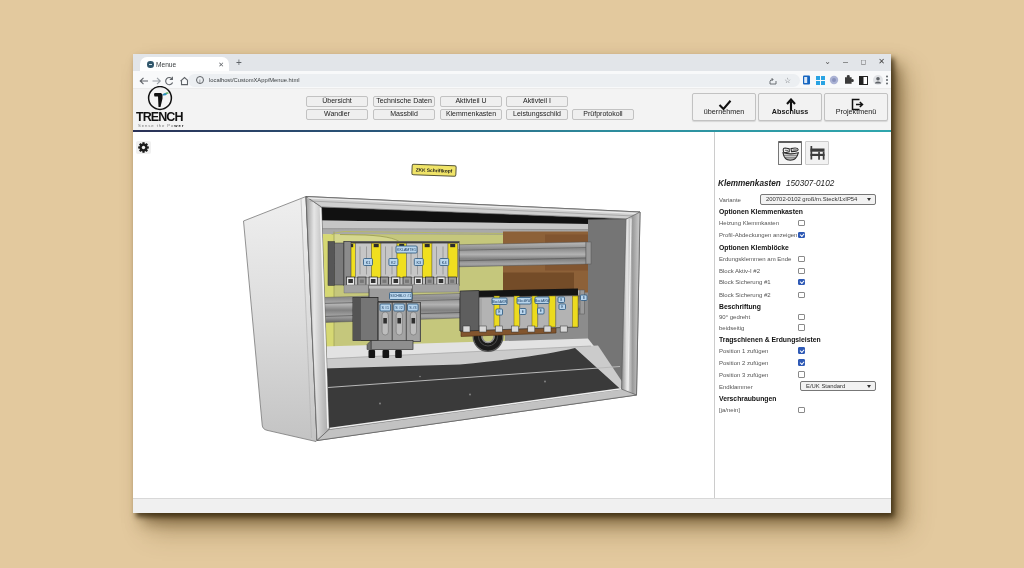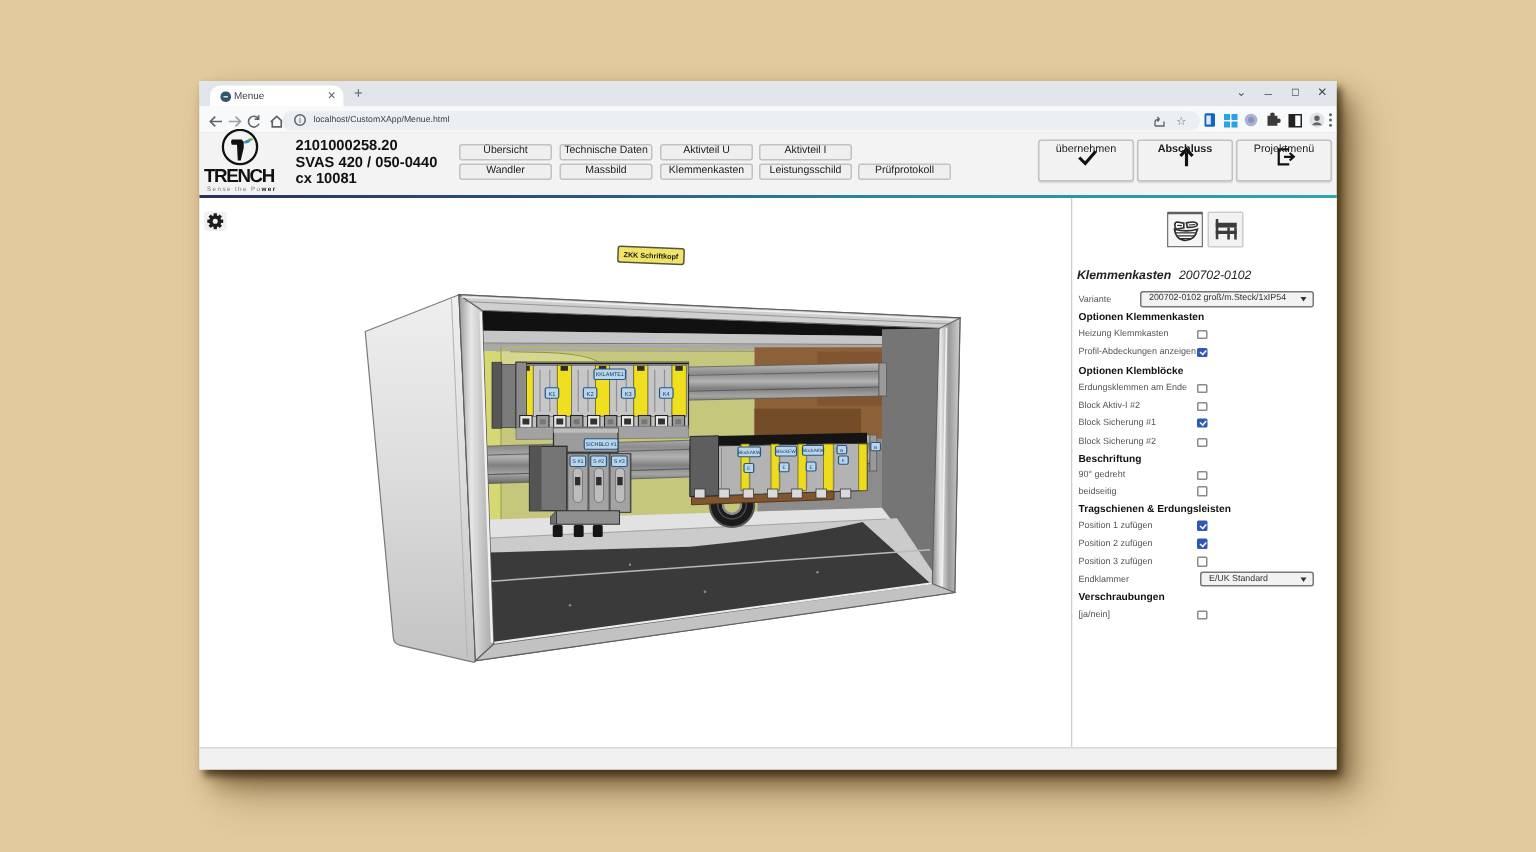--- a/index.html
+++ b/index.html
@@ -24,21 +24,21 @@
   .pill .info { position:absolute; left:8px; top:1.5px; width:8px; height:8px; border:1px solid #5f6368; border-radius:50%; font-size:6px; color:#5f6368; text-align:center; line-height:8px; top:2px;}
   .ext { position:absolute; top:4px; width:9px; height:9px; font-size:8px; line-height:9px; text-align:center;}
   
   .hdr { position:absolute; left:0; top:35px; width:758px; height:41px; background:#f3f3f3; }
   .tealline { position:absolute; left:0; top:75.5px; width:758px; height:2.5px;
       background:linear-gradient(90deg,#2a3156 0%, #29567a 32%, #2d8b9c 62%, #2fa6ad 100%); }
   .codes { position:absolute; left:64px; top:3px; font-size:9.8px; font-weight:bold; color:#111; line-height:11px; letter-spacing:0px;}
   .btn { position:absolute; background:#efefef; border:1px solid #c2c2c2; border-radius:2px; font-size:7px; color:#222;
          text-align:center; line-height:8.8px; height:10.5px; width:62px;}
   .bigbtn { position:absolute; top:4px; width:64px; height:27.5px; background:#f2f2f2; border:1px solid #c2c2c2; border-radius:2px; text-align:center; box-shadow:0 1px 1px rgba(0,0,0,.12);}
-  .bigbtn .lbl { position:absolute; bottom:17px; width:100%; font-size:7.2px; color:#1a1a1a; }
+  .bigbtn .lbl { position:absolute; bottom:4px; width:100%; font-size:7.2px; color:#1a1a1a; }
   
   .content { position:absolute; left:0; top:78px; width:758px; height:366px; background:#fff; }
   .gear { position:absolute; left:2.5px; top:8.5px; width:15px; height:13px; background:#f0f0f0; border-radius:2px; color:#222; font-size:12px; line-height:13.5px; text-align:center;}
   .vline { position:absolute; left:581px; top:78px; width:1px; height:366px; background:#ccc; }
   .bottomstrip { position:absolute; left:0; top:444px; width:758px; height:15px; background:#f0f0f0; border-top:1px solid #d8d8d8; }
   
   .panel { position:absolute; left:582px; top:78px; width:176px; height:366px; background:#fff; font-size:6.5px; color:#555;}
   .pbtn { position:absolute; width:24px; height:23.5px; background:#f2f2f2; border:1px solid #ccc; border-radius:1px; }
   .ptitle { position:absolute; left:3px; top:46.5px; font-style:italic; font-weight:bold; font-size:8.2px; color:#222; }
   .sect { position:absolute; left:4px; font-weight:bold; font-size:6.8px; color:#111; }
@@ -104,21 +104,20 @@
 
   <div class="hdr">
     <svg class="abs" style="left:2px; top:-3.5px;" width="56" height="42" viewBox="0 0 56 42">
       <circle cx="25" cy="12" r="11.4" fill="none" stroke="#111" stroke-width="1.5"></circle>
       <path d="M19.5 7 L26 7 L27.5 8.5 L27.5 12.5 L25.5 21 L23.5 21 L23 10.5 L19.5 10.5 Q18.5 8.5 19.5 7 Z" fill="#111"></path>
       <path d="M27.8 8.3 Q30 6.3 32.5 7.7 Q30.5 10 27.8 9.5 Z" fill="#2b8fbf"></path>
       <path d="M30.5 6.7 Q32.3 5.7 34 6.9 Q32.5 8.1 30.8 7.7 Z" fill="#5aad52"></path>
       <text x="1" y="35" font-family="Liberation Sans" font-weight="bold" font-size="12.5" fill="#111" textLength="47.5">TRENCH</text>
       <text x="3" y="41" font-family="Liberation Sans" font-size="4.2" fill="#777" letter-spacing="0.6" textLength="46">Sense the Po<tspan fill="#111" font-weight="bold">wer</tspan></text>
     </svg>
-    <div class="codes" style="top:3px;">2101000258.20<br>SVAS 420 / 050-0440<br>cx 10081</div>
     <div class="btn" style="left:173px; top:7px;">Übersicht</div>
     <div class="btn" style="left:240px; top:7px;">Technische Daten</div>
     <div class="btn" style="left:307px; top:7px;">Aktivteil U</div>
     <div class="btn" style="left:373px; top:7px;">Aktivteil I</div>
     <div class="btn" style="left:173px; top:20px;">Wandler</div>
     <div class="btn" style="left:240px; top:20px;">Massbild</div>
     <div class="btn" style="left:307px; top:20px;">Klemmenkasten</div>
     <div class="btn" style="left:373px; top:20px;">Leistungsschild</div>
     <div class="btn" style="left:439px; top:20px;">Prüfprotokoll</div>
     <div class="bigbtn" style="left:559px;">
@@ -430,21 +429,21 @@
     <div class="pbtn" style="left:90px; top:9px;">
       <svg width="22" height="21" viewBox="0 0 22 21" style="position:absolute; left:0; top:0;">
         <rect x="4.5" y="6.5" width="14" height="3.2" fill="#3c3c3c"></rect>
         <rect x="4.5" y="11.8" width="14" height="2.2" fill="#3c3c3c"></rect>
         <rect x="4.5" y="4" width="1.7" height="13.5" fill="#3c3c3c"></rect>
         <rect x="12.2" y="9.7" width="1.7" height="8" fill="#3c3c3c"></rect>
         <rect x="16.8" y="9.7" width="1.7" height="8" fill="#3c3c3c"></rect>
       </svg>
     </div>
     <div class="ptitle">Klemmenkasten</div>
-      <div class="ptitle" style="left:71px; font-weight:normal;">200702-0102</div>
+      <div class="ptitle" style="left:71px; font-weight:normal;">150307-0102</div>
     <div class="row-l" style="top:64.5px;">Variante</div>
     <div class="sel" style="left:45px; top:62px; width:116px; height:10.5px;">200702-0102 groß/m.Steck/1xIP54</div>
     <div class="sect" style="top:76px;">Optionen Klemmenkasten</div>
     <div class="row-l" style="top:88px;">Heizung Klemmkasten</div>
       <div class="cb" style="top:87.5px;"></div>
     <div class="row-l" style="top:100px;">Profil-Abdeckungen anzeigen</div>
       <div class="cb on" style="top:99.5px;"></div>
     <div class="sect" style="top:112px;">Optionen Klemblöcke</div>
     <div class="row-l" style="top:124px;">Erdungsklemmen am Ende</div>
       <div class="cb" style="top:123.5px;"></div>

